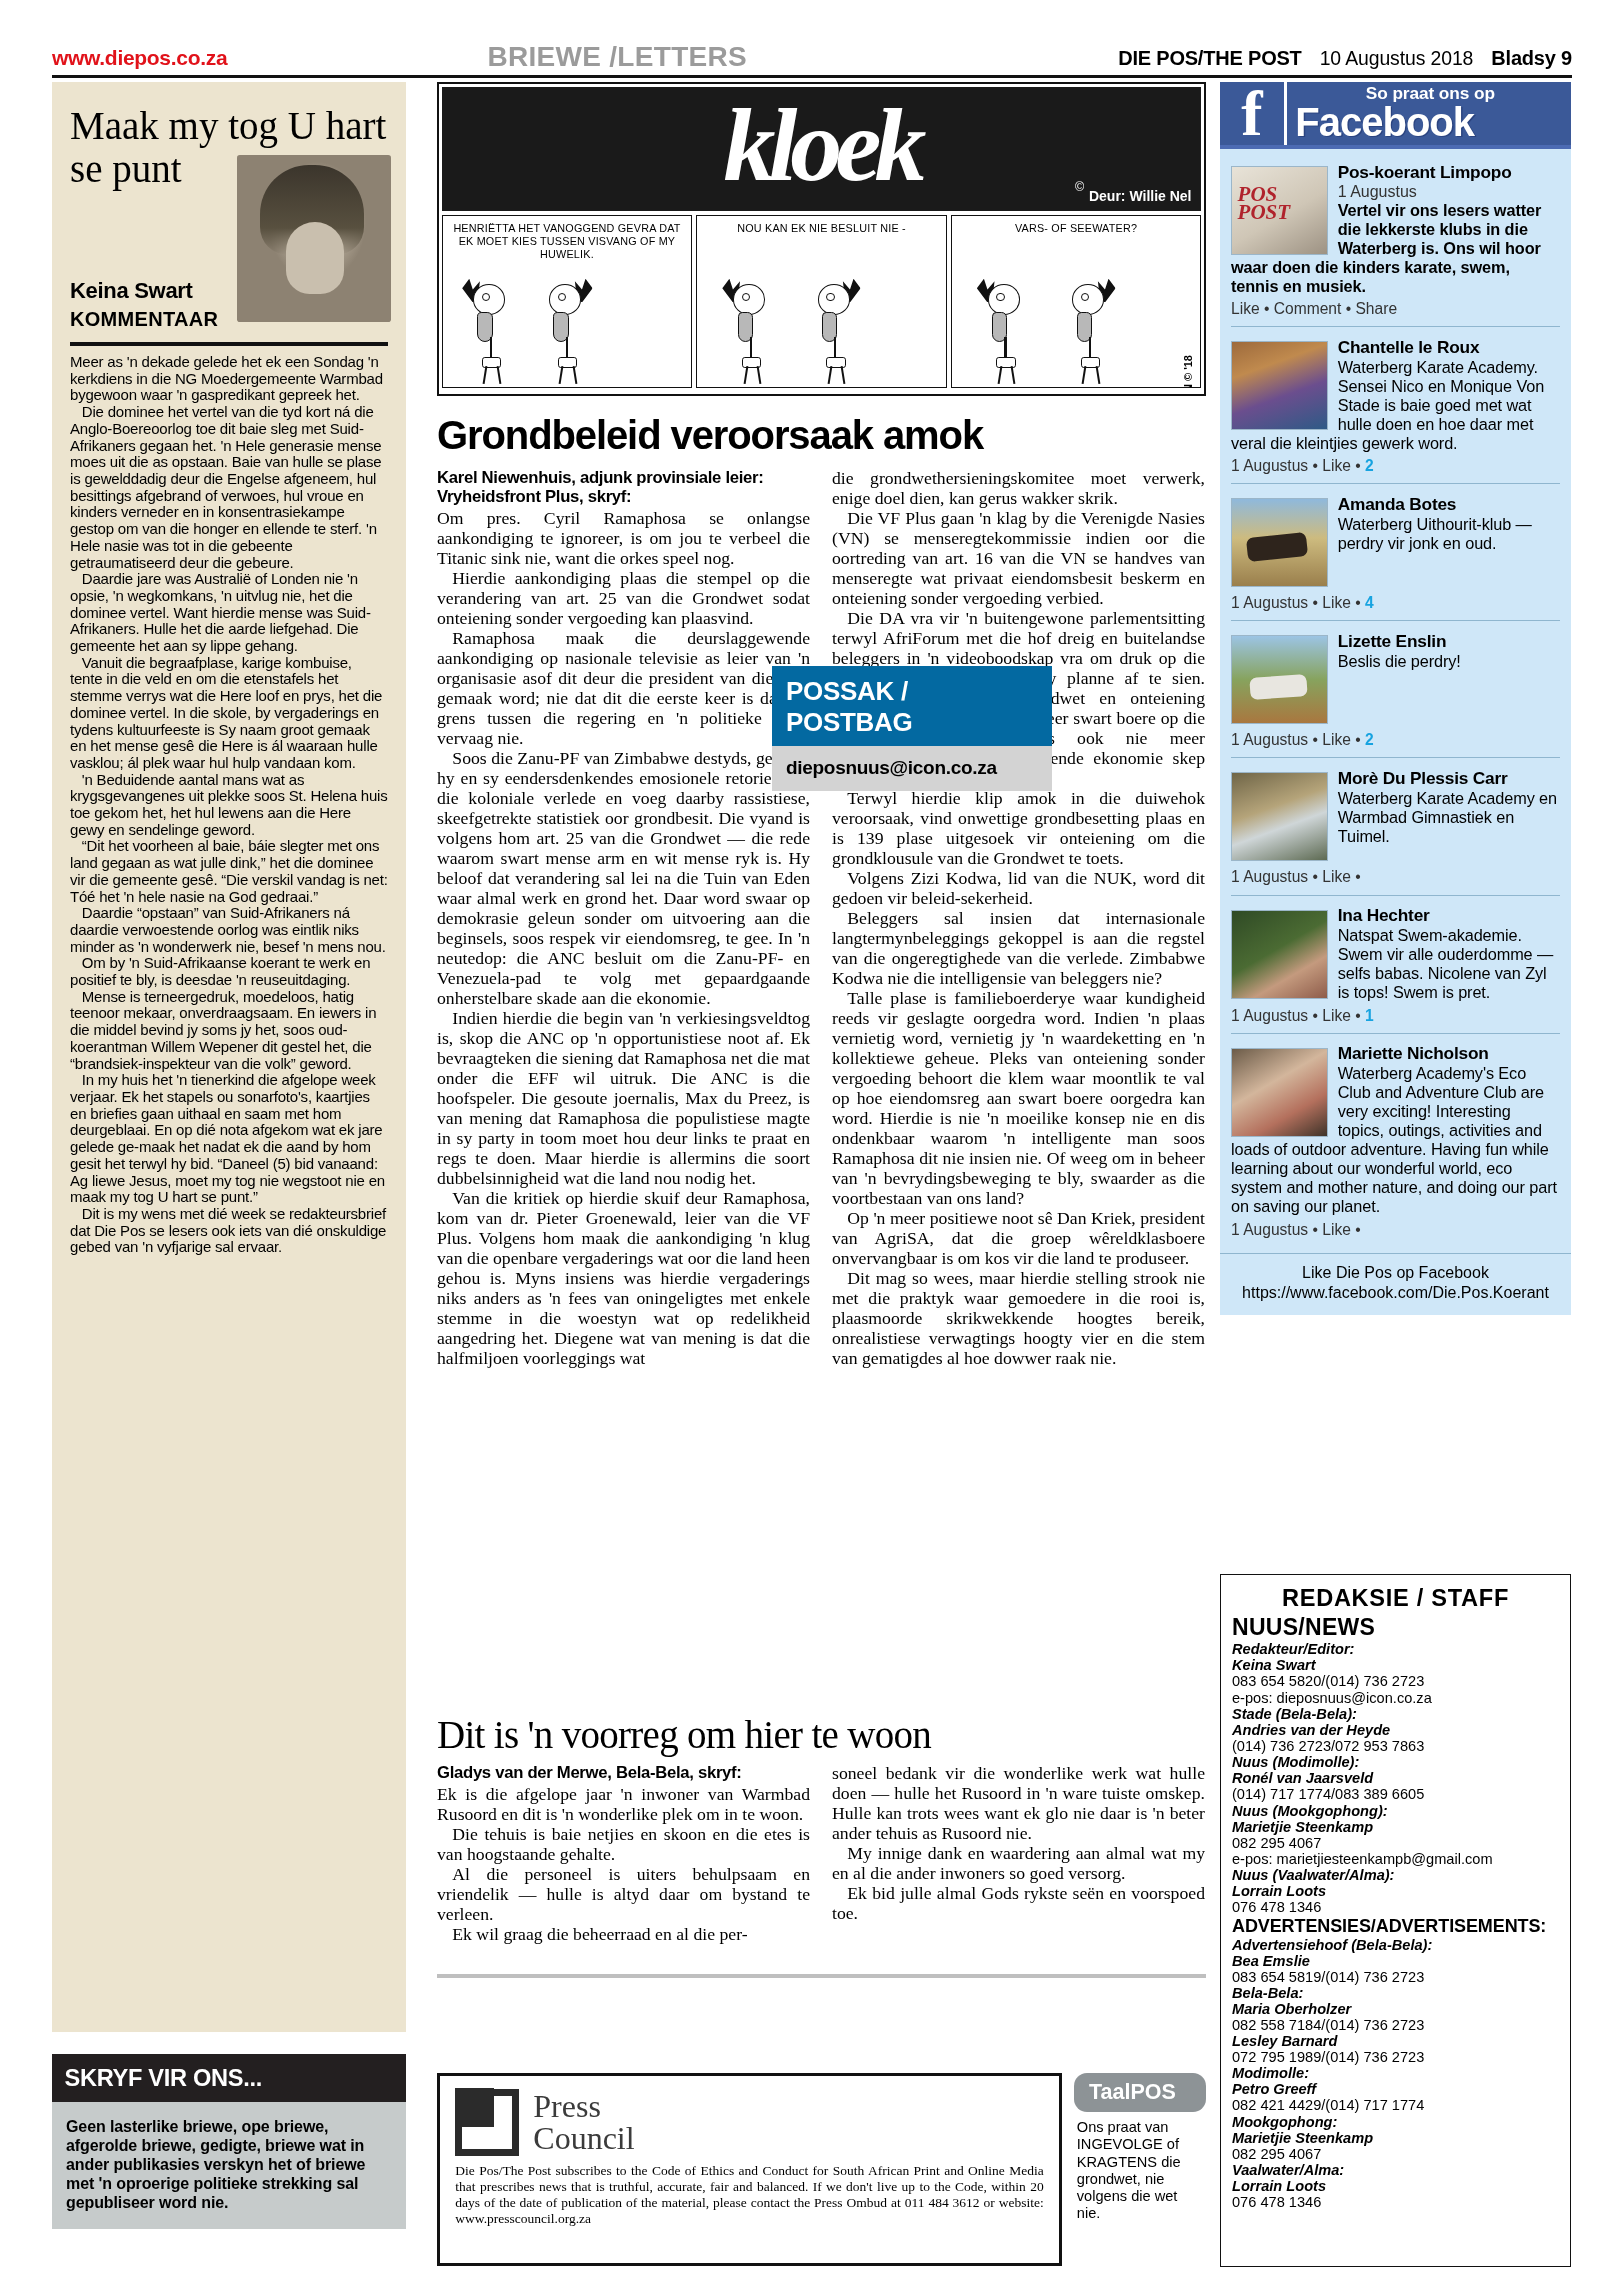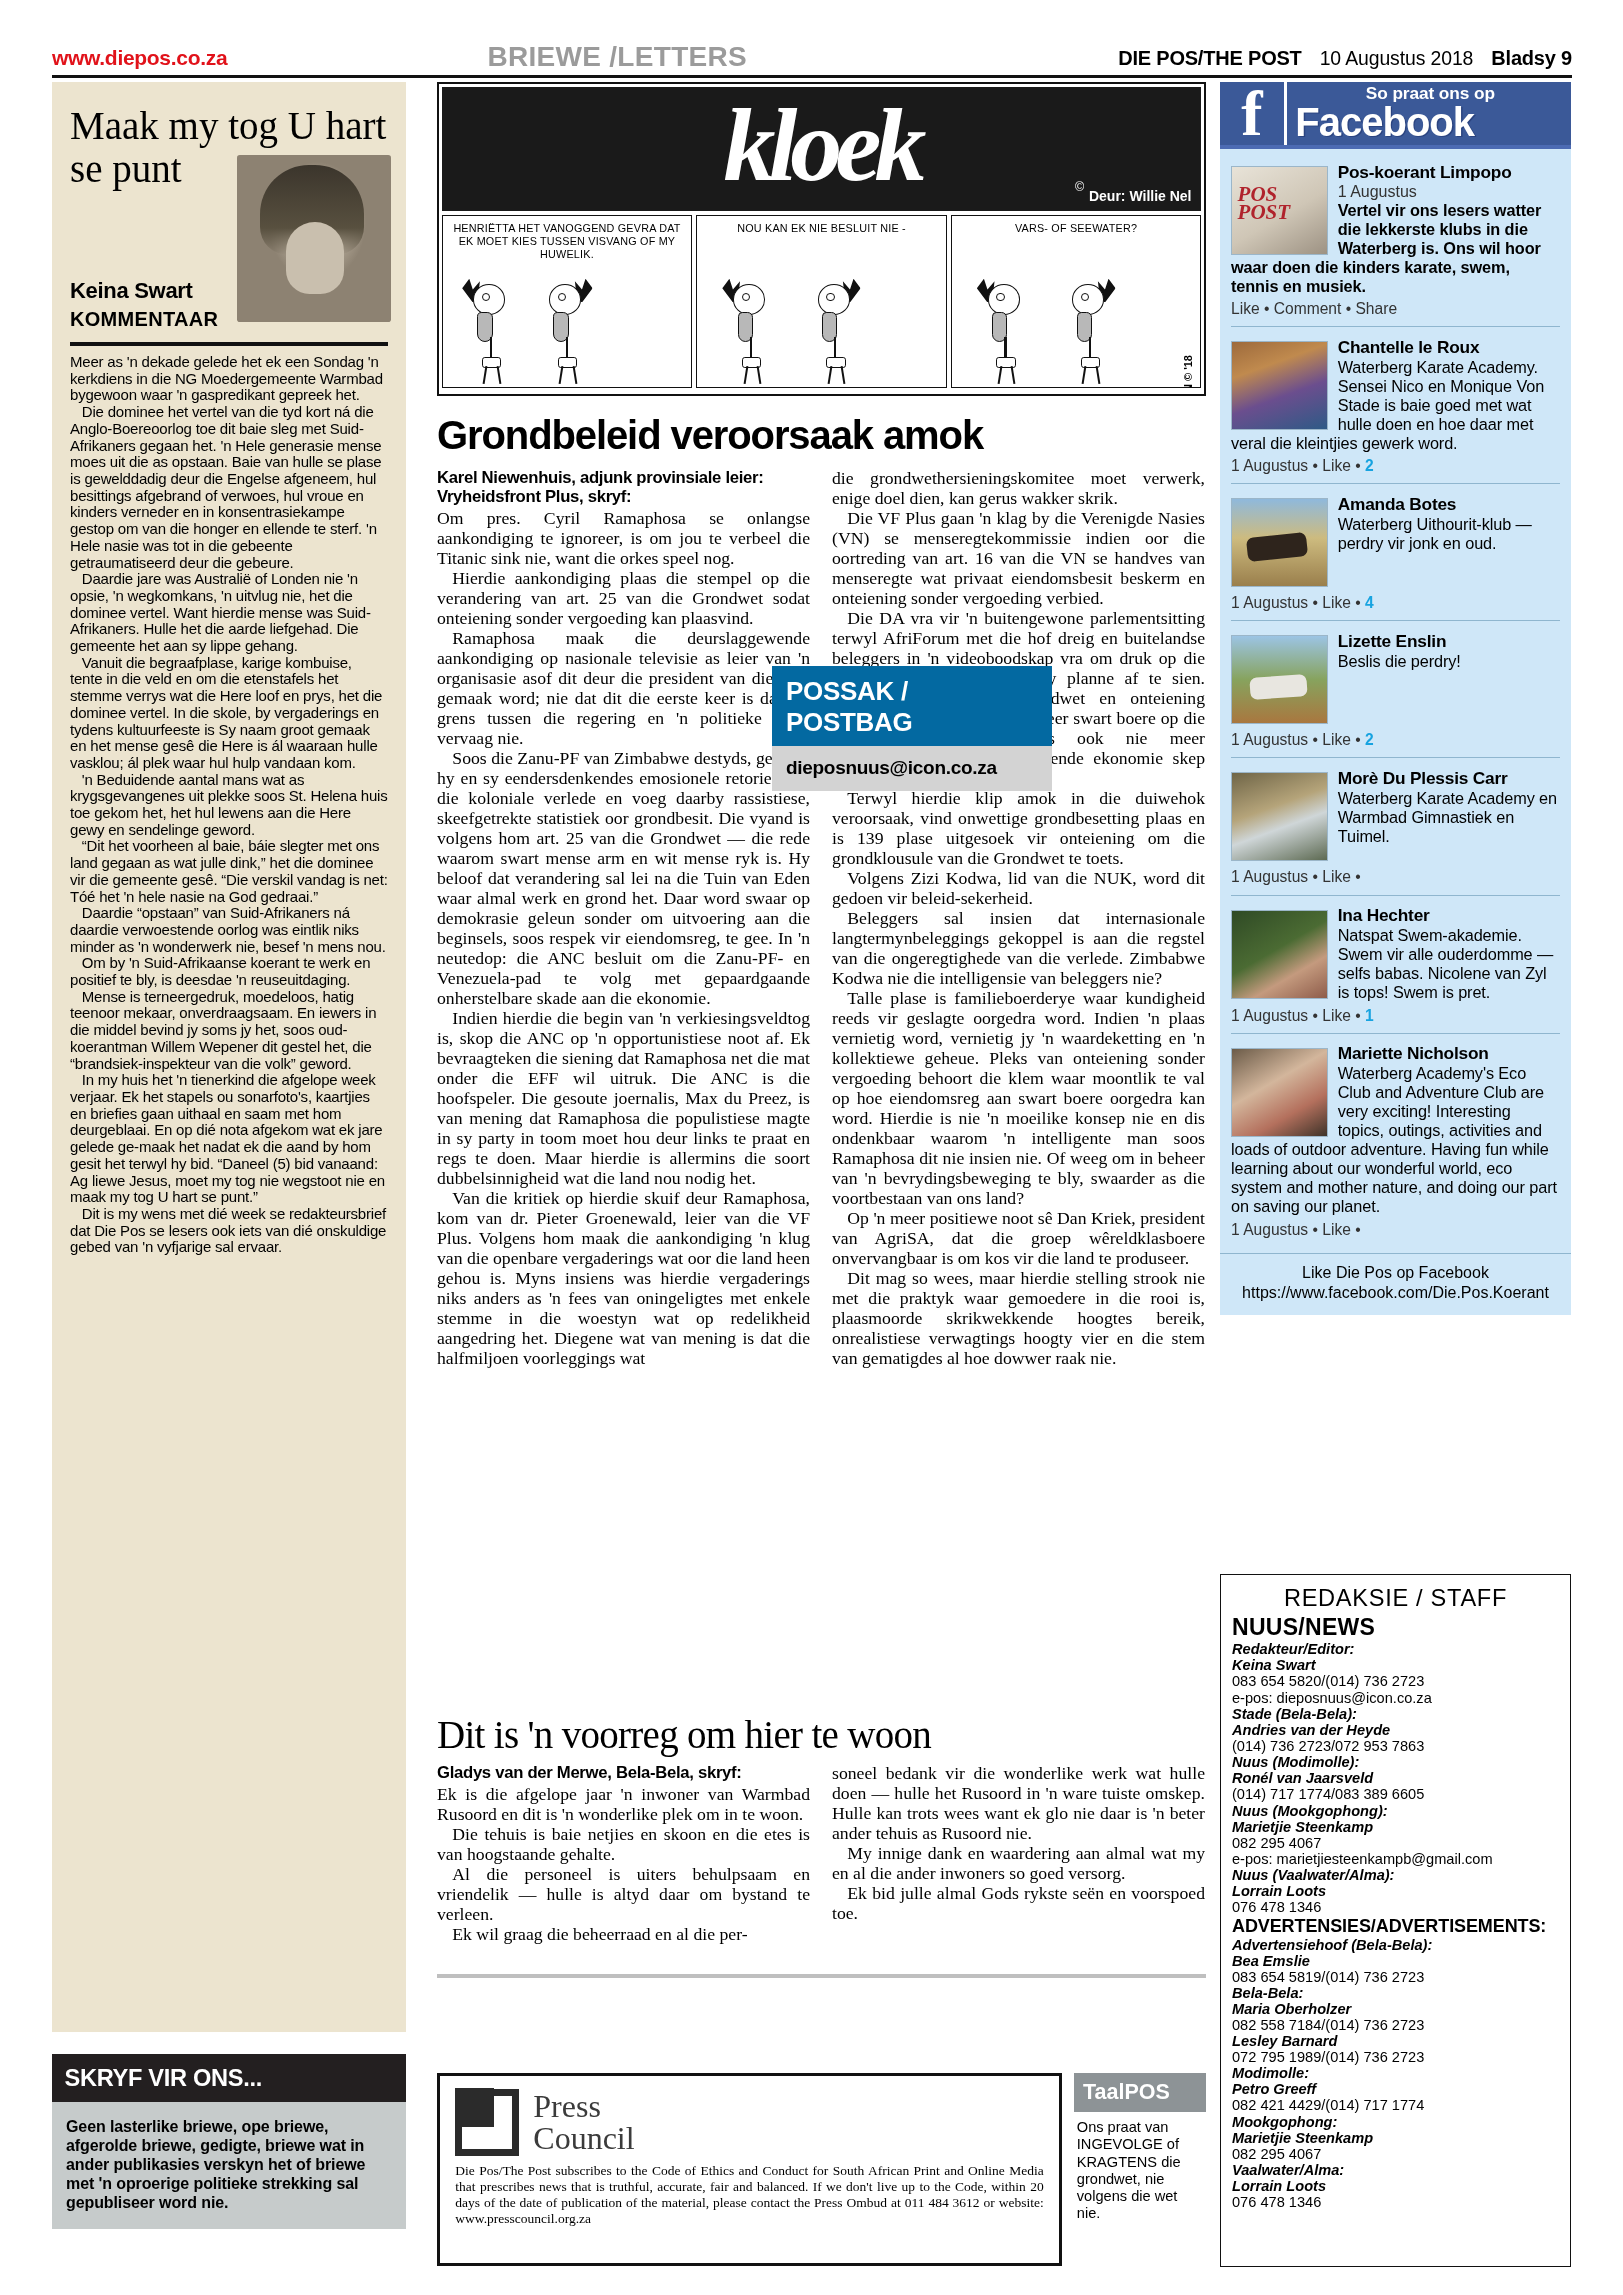--- a/index.html
+++ b/index.html
@@ -130,21 +130,21 @@
   .pc-top{ display:flex; align-items:center; gap:14px; margin-bottom:7px;}
   .pc-mark{ width:64px; height:67px; border:7.6px solid #2b2b2b; border-radius:0 0 0 0;
             position:relative; background:#fff;}
   .pc-mark:after{ content:""; position:absolute; left:-7.6px; top:-7.6px;
                   width:39px; height:39px; background:#2b2b2b;}
   .pc-name{ font-family:"Liberation Serif", serif; font-size:32px; line-height:32px; color:#3b3b3b;}
   .pc-text{ font-family:"Liberation Serif", serif; font-size:13.5px; line-height:16px;
             text-align:justify;}
 
   .taalpos{ position:absolute; left:1074px; top:2073px; width:132px; height:193px;}
-  .tp-h{ background:#8d9396; color:#fff; font-size:21.5px; font-weight:bold; padding:7px 9px;}
+  .tp-h{ background:#8d9396; color:#fff; font-size:21.5px; font-weight:bold; padding:7px 15px;border-radius:13px;}
   .tp-b{ font-size:14.6px; line-height:17.3px; padding:7px 2.8px; font-weight:normal;}
 
   
   .fb{ position:absolute; left:1220px; top:82px; width:351px; }
   .fb-head{ display:flex; background:#3b5998; border-bottom:4.9px solid #4c6bb3; height:67px;}
   .fb-f{ width:67px; background:#3b5998; color:#fff; font-family:"Liberation Serif", serif;
          font-weight:bold; font-size:64px; line-height:64px; text-align:center;
          border-right:3.5px solid #fff;}
   .fb-titles{ flex:1; color:#fff; padding:1.4px 5.6px 0 8.3px;}
   .fb-t1{ font-size:17.3px; font-weight:bold; text-align:center; letter-spacing:-0.1px;}
@@ -175,21 +175,21 @@
   .t-horse2{ background:linear-gradient(180deg,#9cc4e4 0%,#87a35e 50%,#a9773f 100%); position:relative;}
   .t-horse2:after{content:""; position:absolute; left:18px; top:40px; width:57px; height:22px;
       background:#e8e6e0; border-radius:7px; transform:rotate(-4deg);}
   .t-falls{ background:linear-gradient(160deg,#6f6547 0%,#b5a47a 40%,#cfd6d8 60%,#5d6a52 100%);}
   .t-ina{ background:linear-gradient(150deg,#2f4a25 0%,#4b6b33 45%,#c49a7e 70%,#8e5c4a 100%);}
   .t-mariette{ background:linear-gradient(150deg,#6b5b48 0%,#d3b69c 40%,#b4705d 70%,#3e3329 100%);}
 
   
   .staff{ position:absolute; left:1220px; top:1574px; width:351px; height:693px;
           border:1.4px solid #111; padding:9.7px 11px;}
-  .staff-h{ text-align:center; font-size:23.6px; font-weight:normal; letter-spacing:0.7px; margin-bottom:2.8px;}
+  .staff-h{ text-align:center; font-size:23.6px; font-weight:bold; letter-spacing:0.7px; margin-bottom:2.8px;}
   .staff-sec{ font-size:23px; font-weight:bold; letter-spacing:0.3px;}
   .staff-sec2{ font-size:18px; font-weight:bold; letter-spacing:-0.1px;}
   .staff-role{ font-size:14.6px; font-weight:bold; font-style:italic;}
   .staff-nm{ font-size:14.6px; font-weight:bold; font-style:italic;}
   .staff-ln{ font-size:14.6px; line-height:16.3px;}
   .staff-ln.plain{ font-style:normal; font-weight:normal;}
 </style>
 </head>
 <body>
 

